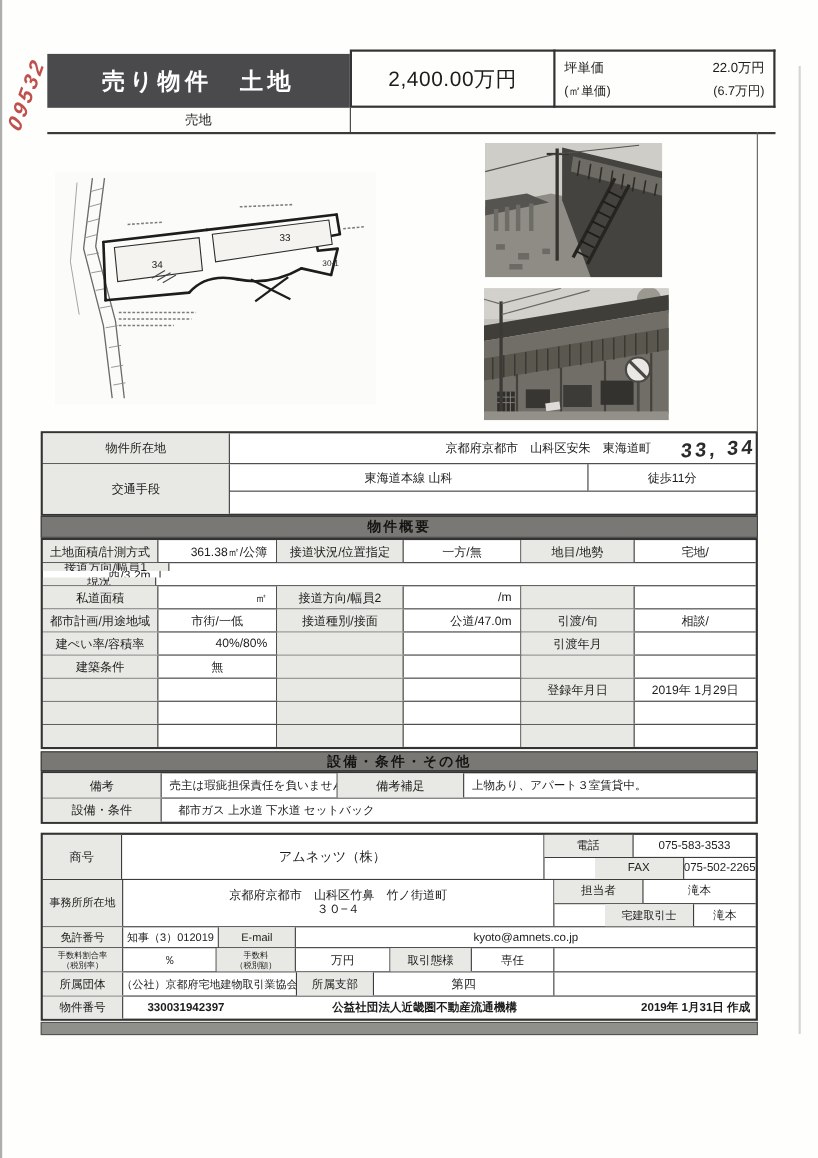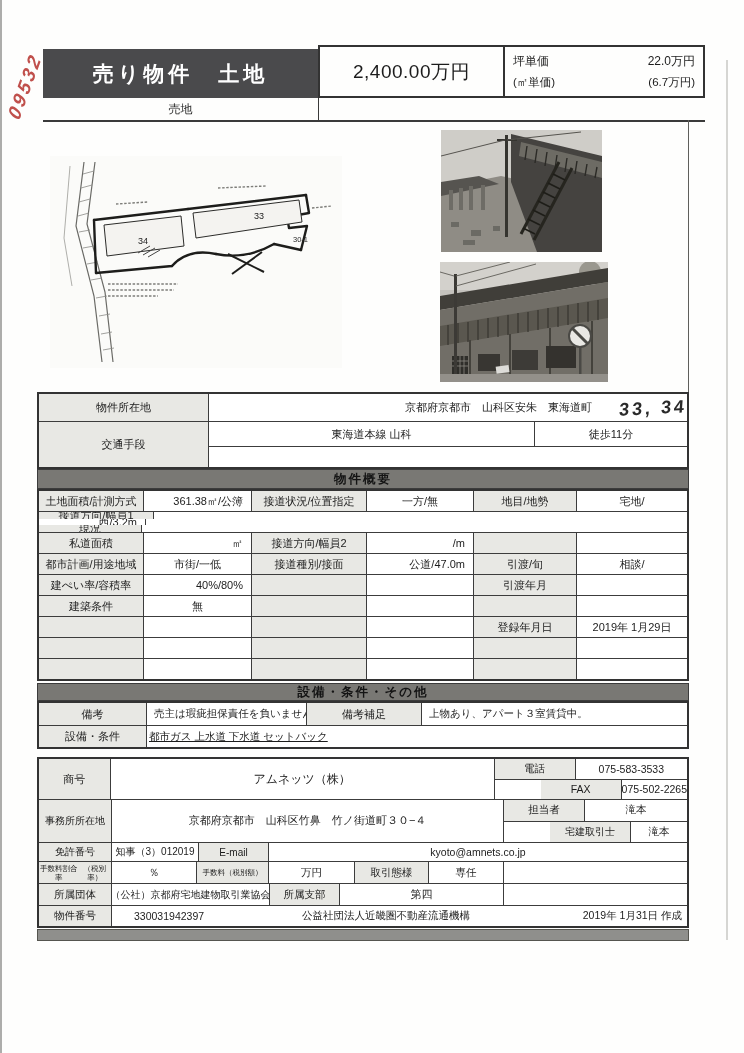--- a/index.html
+++ b/index.html
@@ -35,21 +35,21 @@
   .al{justify-content:space-between;padding-left:7px;}
   .ar{justify-content:flex-end;padding-right:8px;}
   .subcol{display:flex;flex-direction:column;}
   .subrow{display:flex;border-bottom:1px solid #3c3c3c;flex:0 0 auto;}
   .subrow.last{border-bottom:none;padding-left:46px;}
   .sec-bar{position:absolute;background:#797874;color:#141414;display:flex;align-items:center;
            justify-content:center;font-size:12.5px;font-weight:bold;letter-spacing:2px;
            border:1px solid #3c3c3c;box-sizing:border-box;}
   .hand{font-size:18px;letter-spacing:3px;transform:rotate(-3deg) skewX(-7deg);
         display:inline-block;margin-left:10px;font-weight:bold;color:#2a2a2a;position:relative;top:1px;}
-  .two-line{line-height:1.2;white-space:normal;text-align:center;}
+  .two-line{flex-direction:column;line-height:1.2;white-space:normal;text-align:center;}
   .fs7{font-size:7.5px;}
   .fs10{font-size:10px;}
   .fs105{font-size:10.5px;}
   .bottom-bar{left:37px;top:929px;width:652px;height:12px;background:#8f8f8c;border:1px solid #55554f;
               box-sizing:border-box;}
   svg text{font-family:"Liberation Sans","DejaVu Sans",sans-serif;}
 </style>
 </head>
 <body>
 
@@ -339,21 +339,21 @@
 
   <div class="tbl" style="left:37px;top:701px;width:652px;">
     <div class="trow" style="height:22px;">
       <div class="cell lbl" style="width:108px;">備考</div>
       <div class="cell al fs105" style="width:160px;">売主は瑕疵担保責任を負いません</div>
       <div class="cell lbl" style="width:115px;">備考補足</div>
       <div class="cell nr al fs105" style="flex:1;">上物あり、アパート３室賃貸中。</div>
     </div>
     <div class="trow last" style="height:21px;">
       <div class="cell lbl" style="width:108px;">設備・条件</div>
-      <div class="cell nr al fs105" style="flex:1;padding-left:2px;text-decoration:underline;">都市ガス 上水道 下水道 セットバック</div>
+      <div class="cell nr al fs105" style="flex:1;padding-left:15px;">都市ガス 上水道 下水道 セットバック</div>
     </div>
   </div>
 
   <div class="tbl" style="left:37px;top:757px;width:652px;">
 
     <div class="trow" style="height:40px;">
       <div class="cell lbl" style="width:73px;">商号</div>
       <div class="cell" style="width:392px;font-size:12px;">アムネッツ（株）</div>
       <div class="subcol nr" style="flex:1;">
         <div class="subrow" style="height:19.5px;">
@@ -411,21 +411,21 @@
     <div class="trow" style="height:21px;">
       <div class="cell lbl fs105" style="width:73px;">所属団体</div>
       <div class="cell fs10" style="width:158px;">（公社）京都府宅地建物取引業協会</div>
       <div class="cell lbl fs105" style="width:70px;">所属支部</div>
       <div class="cell" style="width:164px;">第四</div>
       <div class="cell nr" style="flex:1;"></div>
     </div>
 
     <div class="trow last" style="height:20px;">
       <div class="cell lbl fs105" style="width:73px;">物件番号</div>
-      <div class="cell nr al fs105" style="flex:1;padding-left:22px;">
+      <div class="cell nr al fs105" style="flex:1;padding-left:22px;font-weight:bold;">
         <span style="width:150px;">330031942397</span>
         <span style="margin-left:18px;">公益社団法人近畿圏不動産流通機構</span>
         <span style="margin-left:auto;padding-right:5px;">2019年 1月31日 作成</span>
       </div>
     </div>
   </div>
 
   <div class="abs bottom-bar"></div>
 
 </div>

